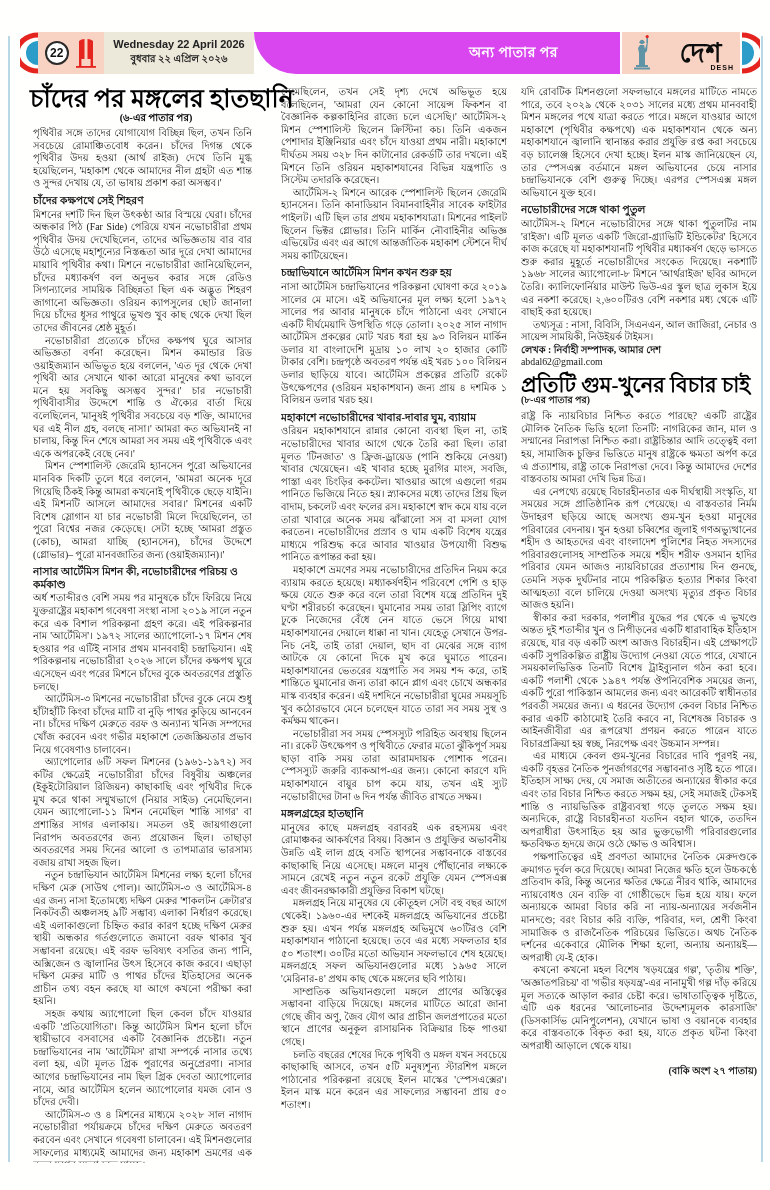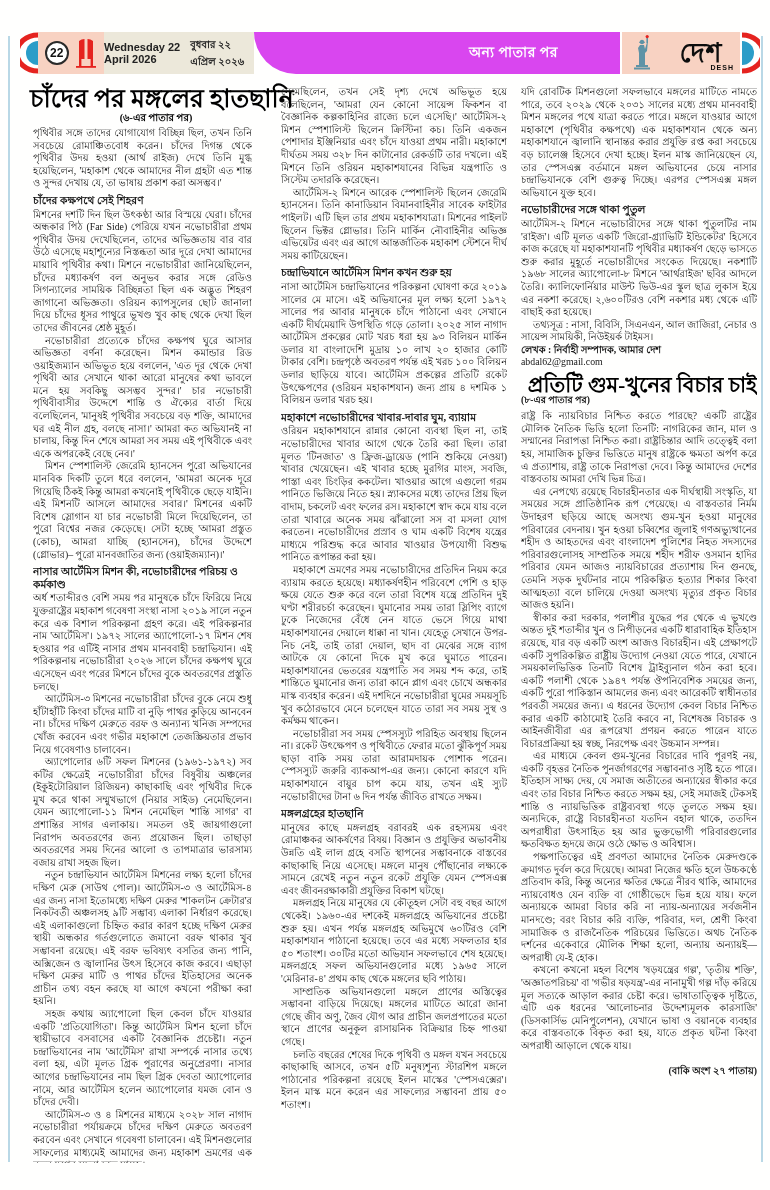--- a/index.html
+++ b/index.html
@@ -11,21 +11,21 @@
   .edge-rule.left { left:8px; } .edge-rule.right { right:7px; }
 
   
   .hdr { position:absolute; top:32px; left:20px; height:42px; width:724px; }
   .hdr .seg { position:absolute; top:0; height:42px; }
   .bracket { width:20px; }
   .pinkbox { background:#f8d2c2; display:flex; align-items:center; justify-content:space-evenly; }
   .pagenum-circle { width:24px; height:24px; border:2px solid #2a2a2a; border-radius:50%;
     background:#fff; display:flex; align-items:center; justify-content:center;
     font:bold 12px "Liberation Sans", sans-serif; color:#111; }
-  .creambox { background:#ece8da; display:flex; flex-direction:row; align-items:center; justify-content:center; }
+  .creambox { background:#ece8da; display:flex; flex-direction:column; align-items:center; justify-content:center; }
   .date-en { font:bold 11px "Liberation Sans", sans-serif; color:#222; }
   .date-bn { font:bold 10px "Liberation Serif", serif; color:#222; margin-top:1px; }
   .redband { background:#d946ef; border-radius:0 0 0 46px; display:flex; align-items:center; }
   .redband-label { color:#fff; font:bold 14px "Liberation Serif", serif; margin-left:215px; letter-spacing:.5px; }
   .logo-bn { font:bold 27px "Liberation Serif", serif; color:#0d0d0d; line-height:38px; letter-spacing:1px; }
   .logo-en { position:absolute; right:6px; bottom:3px; font:bold 7px "Liberation Sans", sans-serif; color:#0d0d0d; letter-spacing:1px; }
 
   
   .a1-head { position:absolute; left:30px; top:79px; width:252px; text-align:center;
     font-size:25px; font-weight:bold; white-space:nowrap; letter-spacing:0; color:#000; }
@@ -36,21 +36,21 @@
   .col { position:absolute; overflow:hidden; text-align:justify; font-size:9.8px; line-height:12.6px; color:#141414; }
   .col1 { left:33px;  top:127px; width:219px; height:1036px; }
   .col2 { left:281px; top:86px;  width:226px; height:1077px; }
   .col3 { left:521px; top:86px;  width:236px; height:1077px; }
   .para { text-indent:12px; }
   .para.noind { text-indent:0; }
   .subhead { font-weight:bold; font-size:10.6px; margin:5px 0 1px; text-indent:0; text-align:left; }
   .bold-line { font-weight:bold; text-indent:0; }
   .right-note { font-weight:bold; text-align:right; text-indent:0; margin-top:12px; }
 
-  .a2-headline { font-size:21px; font-weight:bold; text-align:right; white-space:nowrap;
+  .a2-headline { font-size:21px; font-weight:bold; text-align:left; white-space:nowrap;
     margin:10px 0 2px; color:#000; }
   .a2-cont { text-align:left; font-weight:bold; font-size:9.5px; margin-bottom:4px; }
 
   svg { display:block; }
 </style>
 </head>
 <body>
 
 <div class="page">
 

